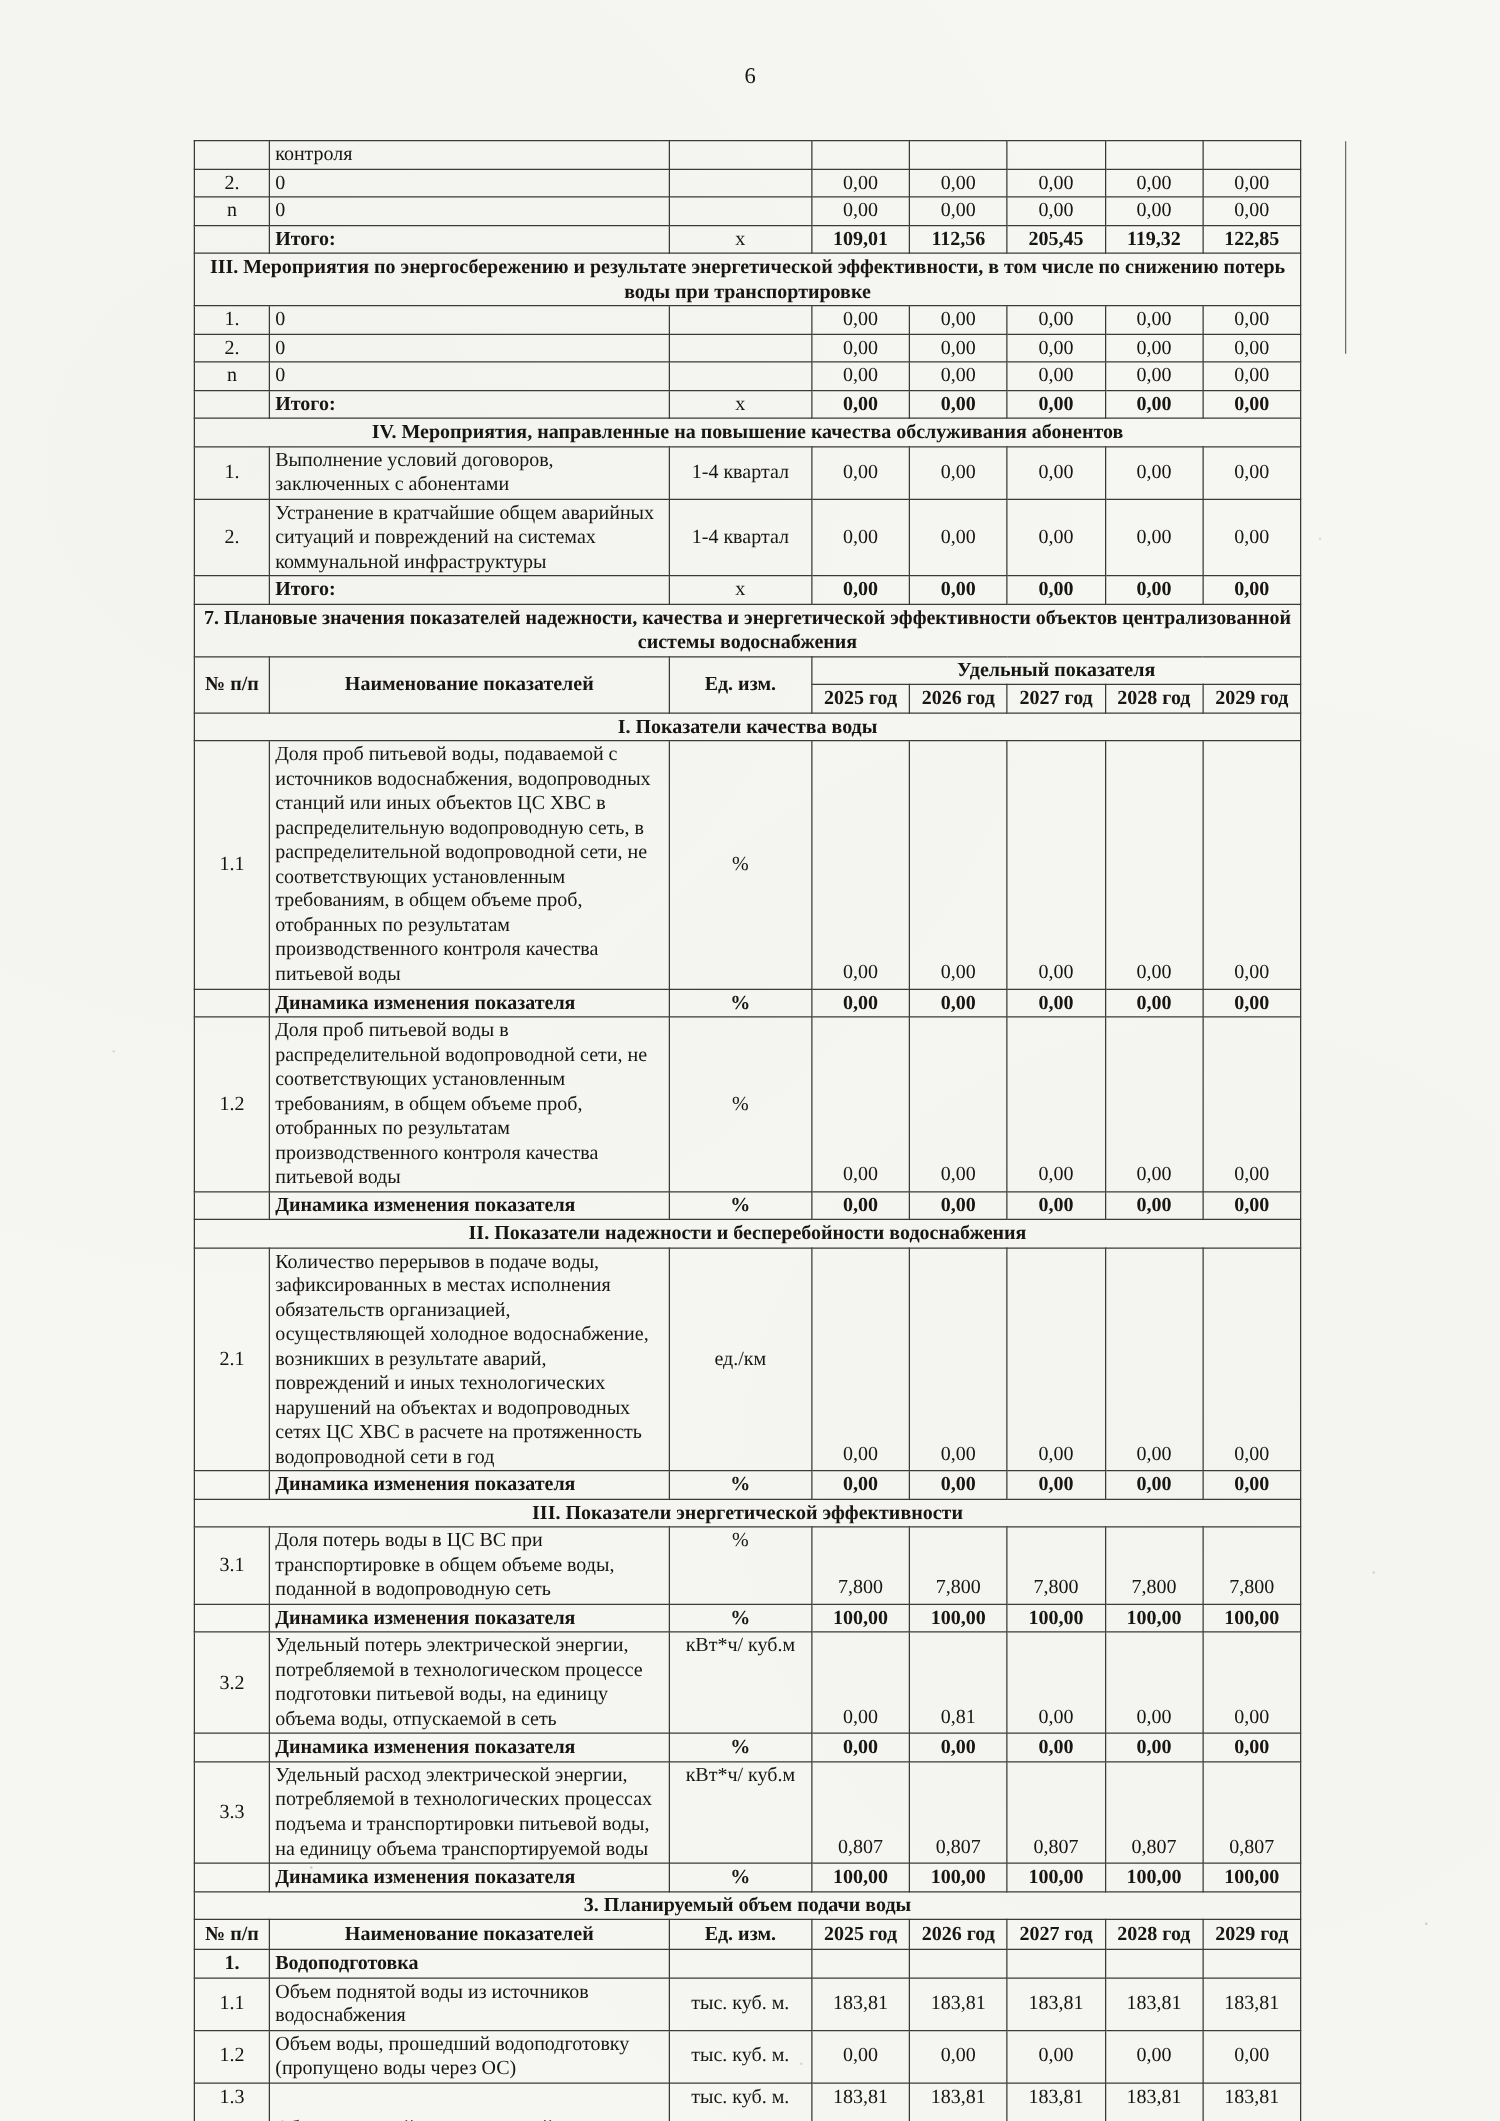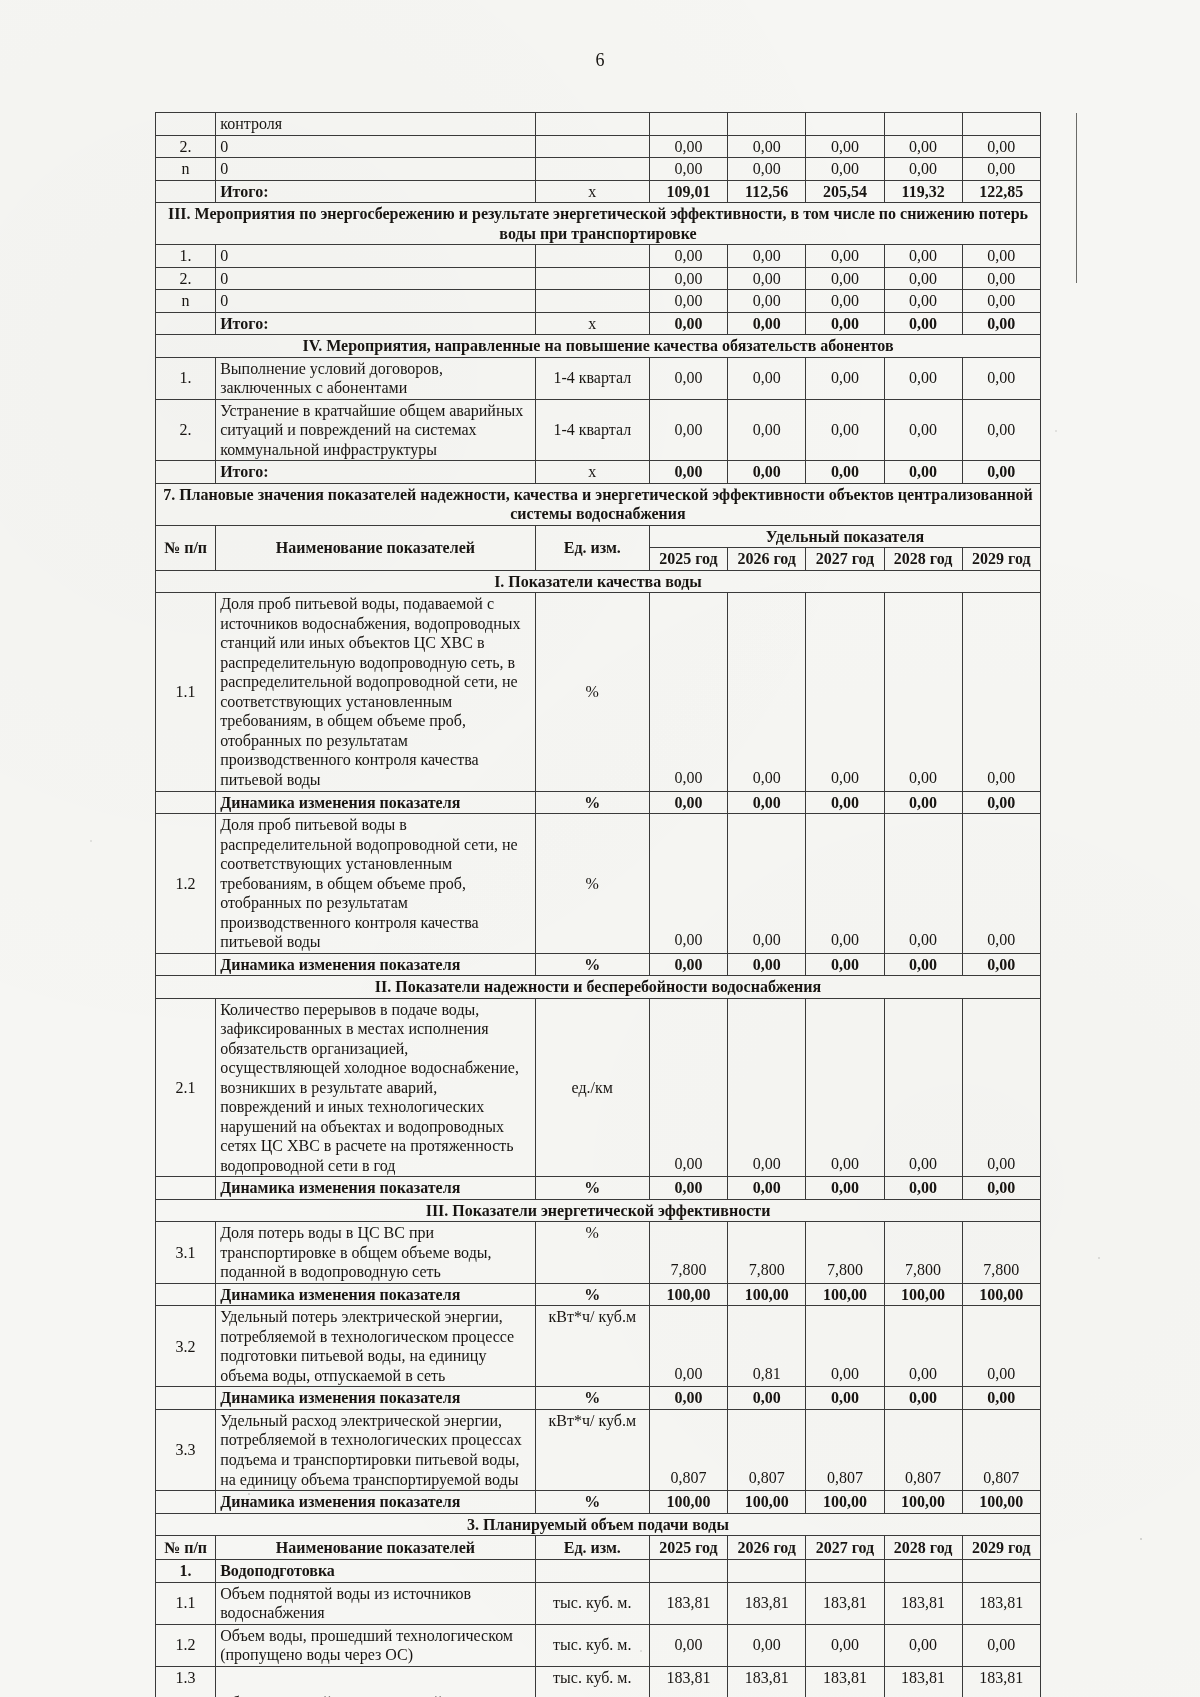--- a/index.html
+++ b/index.html
@@ -119,21 +119,21 @@
           <td class="al-c">0,00</td>
           <td class="al-c">0,00</td>
           <td class="al-c">0,00</td>
         </tr>
         <tr>
           <td class="al-c"></td>
           <td class="al-l b">Итого:</td>
           <td class="al-c">х</td>
           <td class="al-c b">109,01</td>
           <td class="al-c b">112,56</td>
-          <td class="al-c b">205,54</td>
+          <td class="al-c b">205,45</td>
           <td class="al-c b">119,32</td>
           <td class="al-c b">122,85</td>
         </tr>
         <tr>
           <td colspan="8" class="al-c b section-cell">III. Мероприятия по энергосбережению и результате энергетической эффективности, в том числе по снижению потерь воды при транспортировке</td>
         </tr>
         <tr>
           <td class="al-c">1.</td>
           <td class="al-l">0</td>
           <td class="al-c"></td>
@@ -167,21 +167,21 @@
           <td class="al-c"></td>
           <td class="al-l b">Итого:</td>
           <td class="al-c">х</td>
           <td class="al-c b">0,00</td>
           <td class="al-c b">0,00</td>
           <td class="al-c b">0,00</td>
           <td class="al-c b">0,00</td>
           <td class="al-c b">0,00</td>
         </tr>
         <tr>
-          <td colspan="8" class="al-c b section-cell">IV. Мероприятия, направленные на повышение качества обязательств абонентов</td>
+          <td colspan="8" class="al-c b section-cell">IV. Мероприятия, направленные на повышение качества обслуживания абонентов</td>
         </tr>
         <tr style="height: 34px;">
           <td class="al-c">1.</td>
           <td class="al-l">Выполнение условий договоров, заключенных с абонентами</td>
           <td class="al-c">1-4 квартал</td>
           <td class="al-c">0,00</td>
           <td class="al-c">0,00</td>
           <td class="al-c">0,00</td>
           <td class="al-c">0,00</td>
           <td class="al-c">0,00</td>
@@ -379,21 +379,21 @@
           <td class="al-l">Объем поднятой воды из источников водоснабжения</td>
           <td class="al-c">тыс. куб. м.</td>
           <td class="al-c">183,81</td>
           <td class="al-c">183,81</td>
           <td class="al-c">183,81</td>
           <td class="al-c">183,81</td>
           <td class="al-c">183,81</td>
         </tr>
         <tr style="height: 36px;">
           <td class="al-c">1.2</td>
-          <td class="al-l">Объем воды, прошедший технологическом (пропущено воды через ОС)</td>
+          <td class="al-l">Объем воды, прошедший водоподготовку (пропущено воды через ОС)</td>
           <td class="al-c">тыс. куб. м.</td>
           <td class="al-c">0,00</td>
           <td class="al-c">0,00</td>
           <td class="al-c">0,00</td>
           <td class="al-c">0,00</td>
           <td class="al-c">0,00</td>
         </tr>
         <tr style="height: 50px;">
           <td class="al-c va-t">1.3</td>
           <td class="al-l va-b">Объем питьевой воды, поданной в сеть</td>

